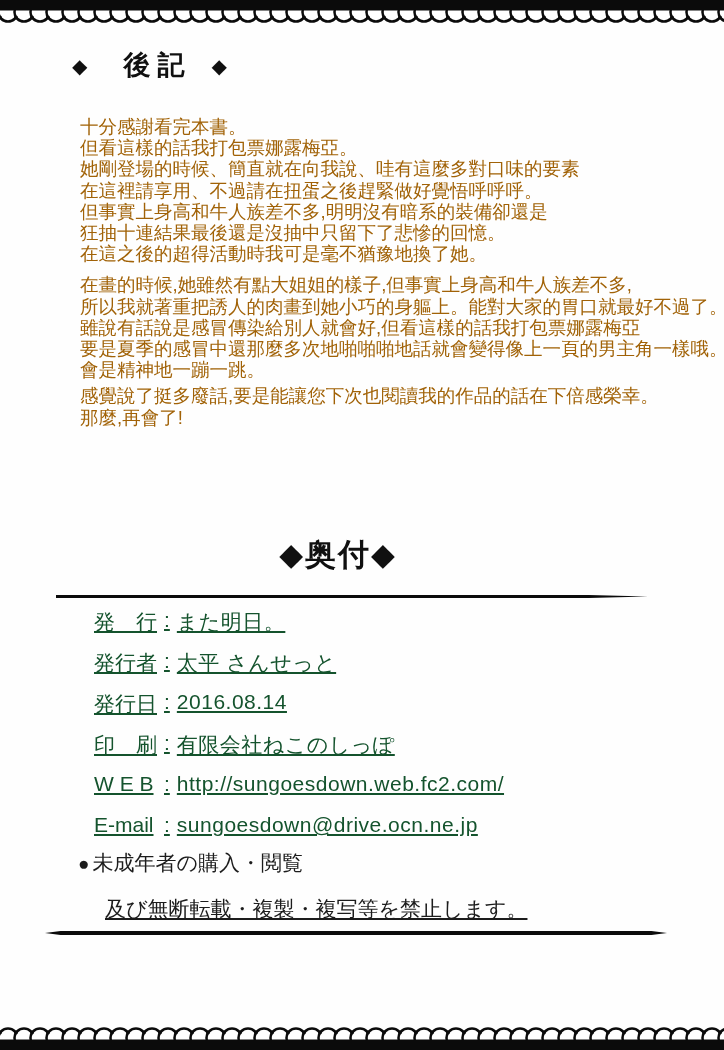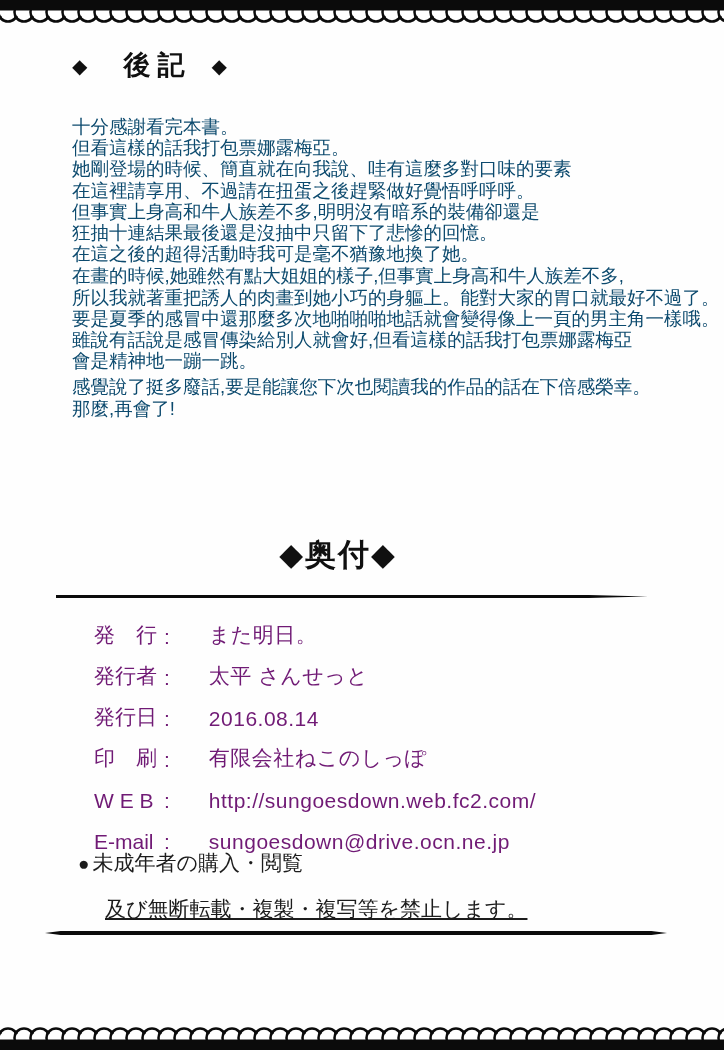--- a/index.html
+++ b/index.html
@@ -21,48 +21,48 @@
   }
   .afterword-title .dia { font-size:20px; line-height:1; }
   .afterword-title .ttl {
     font-size:27px; font-weight:bold; letter-spacing:7px;
     margin:0 22px 0 36px; line-height:1;
   }
   .afterword-title .dia.right { margin-left:-2px; }
 
   
   .afterword-body {
-    position:absolute; top:116px; left:72px; width:634px;
-    font-size:18.5px; line-height:21.2px; color:#0c4a6e;
+    position:absolute; top:116px; left:80px; width:634px;
+    font-size:18.5px; line-height:21.2px; color:#a16207;
   }
   .para { margin:0; }
-  .para + .para { margin-top:1px; }
+  .para + .para { margin-top:10px; }
   .para.last { margin-top:5px; }
   .line { white-space:nowrap; }
 
   
   .colophon-title {
     position:absolute; top:534px; left:0; width:724px;
     text-align:center; transform:translateX(-24px);
     font-size:31px; font-weight:bold; color:#101010; letter-spacing:2px;
   }
   .rule { position:absolute; background:#0b0b0b; }
   .rule-top {
     top:595px; left:56px; width:592px; height:3px;
     clip-path:polygon(0 0, 90% 0, 100% 50%, 90% 100%, 0 100%);
   }
   .rule-bottom {
     top:931px; left:45px; width:622px; height:4px;
     clip-path:polygon(2.5% 0, 97.5% 0, 100% 50%, 97.5% 100%, 2.5% 100%, 0 50%);
   }
   .colophon-entries { position:absolute; top:608px; left:94px; }
-  .entry { height:41px; display:flex; align-items:flex-end; font-size:21px; color:#701a75; }
+  .entry { height:41px; display:flex; align-items:flex-start; font-size:21px; color:#14532d;text-decoration:underline; }
   .entry .lab { display:inline-block; min-width:68px; white-space:pre; }
   .entry .colon { margin:0 7px 0 2px; }
-  .entry .val { white-space:nowrap; letter-spacing:0.5px;margin-left:32px; }
+  .entry .val { white-space:nowrap; letter-spacing:0.5px; }
 
   .notice { position:absolute; top:849px; left:78px; font-size:21px; color:#1c1c1c; }
   .notice-line1 { display:flex; align-items:center; white-space:nowrap; }
   .notice-line1 .bullet { font-size:19px; margin-right:3px; line-height:1; }
   .notice-line2 { margin-top:18px; padding-left:27px; white-space:nowrap;text-decoration:underline; }
 </style>
 </head>
 <body>
 
 <div class="page">
@@ -93,22 +93,22 @@
       <div class="line">但看這樣的話我打包票娜露梅亞。</div>
       <div class="line">她剛登場的時候、簡直就在向我說、哇有這麼多對口味的要素</div>
       <div class="line">在這裡請享用、不過請在扭蛋之後趕緊做好覺悟呼呼呼。</div>
       <div class="line">但事實上身高和牛人族差不多,明明沒有暗系的裝備卻還是</div>
       <div class="line">狂抽十連結果最後還是沒抽中只留下了悲慘的回憶。</div>
       <div class="line">在這之後的超得活動時我可是毫不猶豫地換了她。</div>
     </div>
     <div class="para">
       <div class="line">在畫的時候,她雖然有點大姐姐的樣子,但事實上身高和牛人族差不多,</div>
       <div class="line">所以我就著重把誘人的肉畫到她小巧的身軀上。能對大家的胃口就最好不過了。</div>
+      <div class="line">雖說有話說是感冒傳染給別人就會好,但看這樣的話我打包票娜露梅亞</div>
       <div class="line">要是夏季的感冒中還那麼多次地啪啪啪地話就會變得像上一頁的男主角一樣哦。</div>
-      <div class="line">雖說有話說是感冒傳染給別人就會好,但看這樣的話我打包票娜露梅亞</div>
       <div class="line">會是精神地一蹦一跳。</div>
     </div>
     <div class="para last">
       <div class="line">感覺說了挺多廢話,要是能讓您下次也閱讀我的作品的話在下倍感榮幸。</div>
       <div class="line">那麼,再會了!</div>
     </div>
   </div>
 
   <div class="colophon-title">◆奥付◆</div>
   <div class="rule rule-top"></div>

